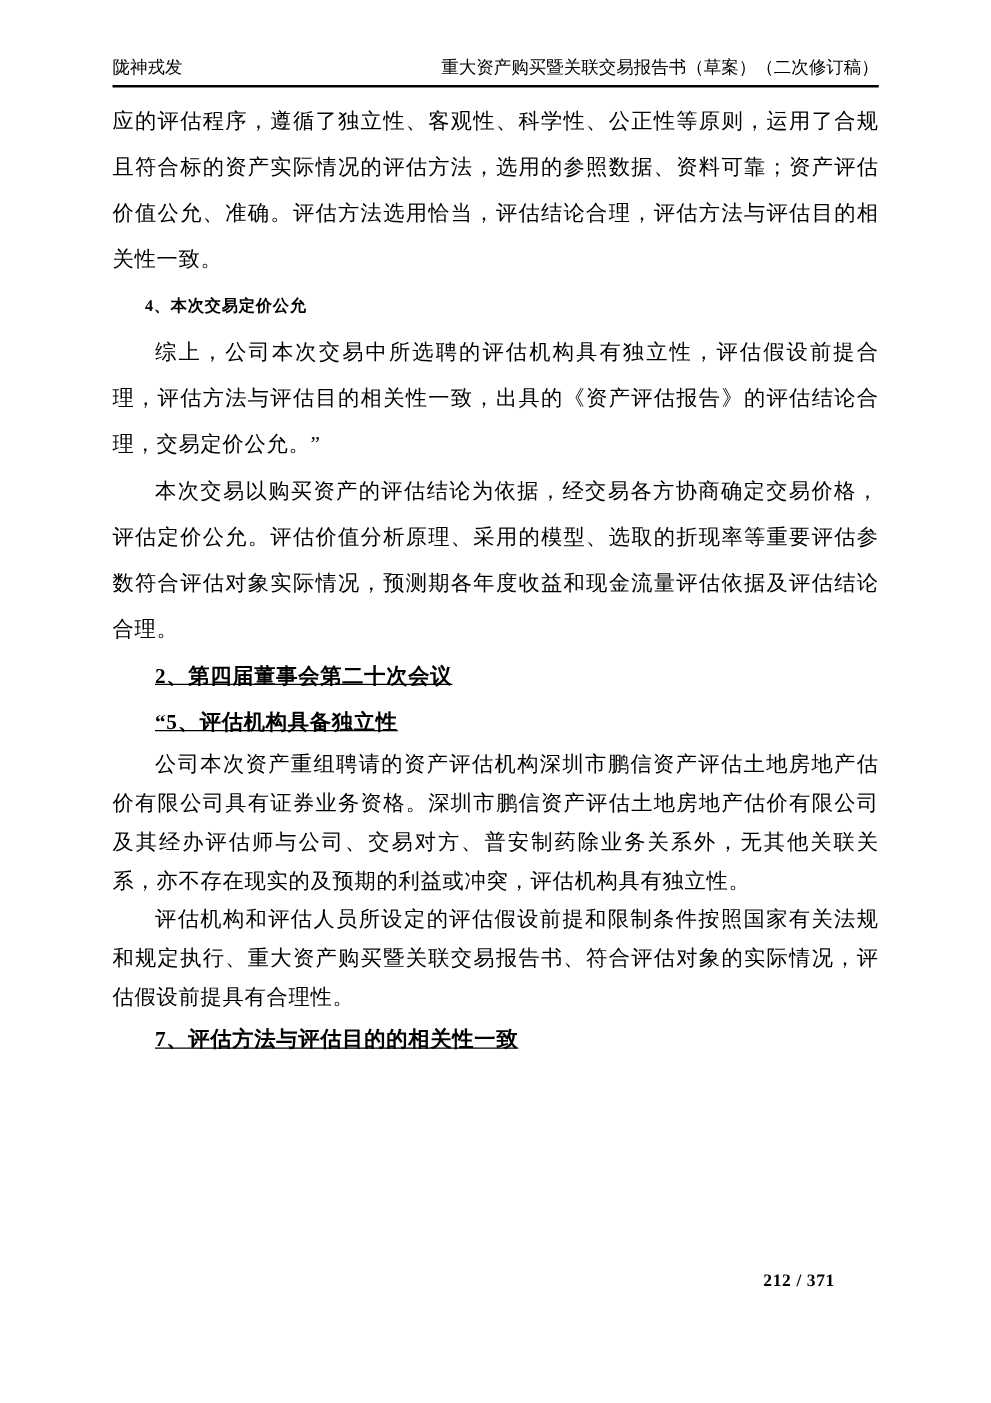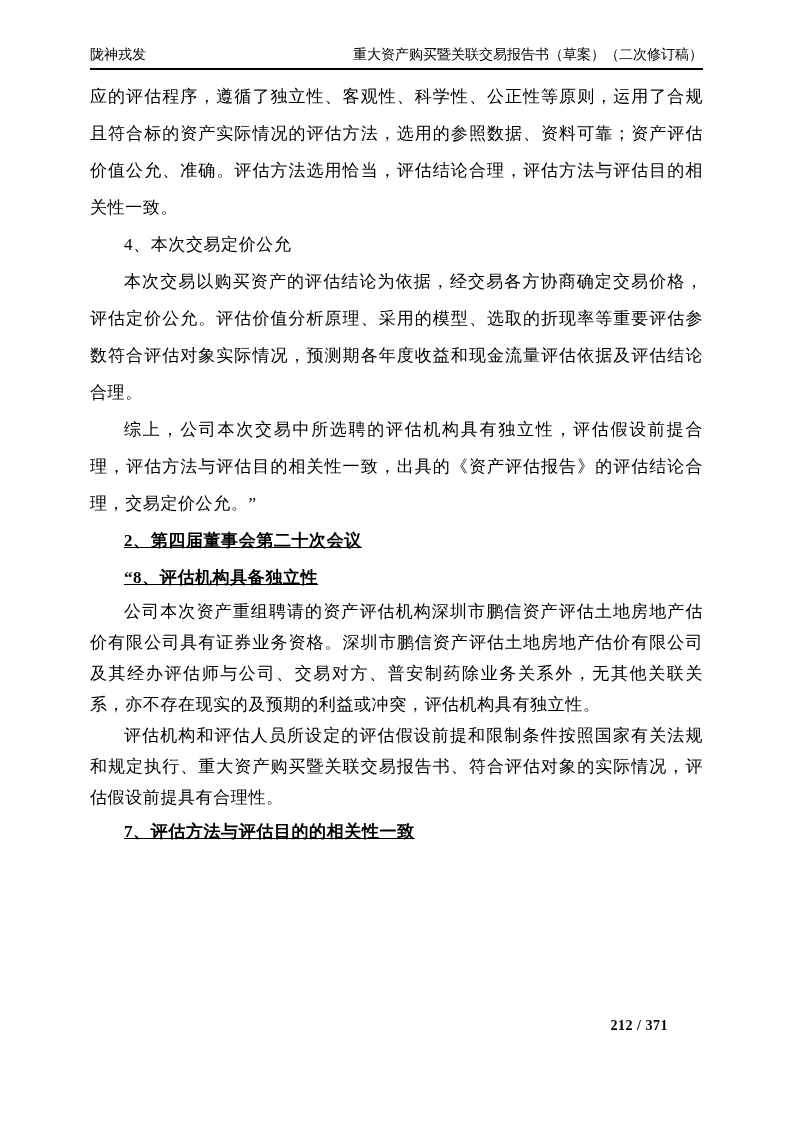--- a/index.html
+++ b/index.html
@@ -33,25 +33,25 @@
   .doc-body p { margin: 0; }
   p.body {
     font-size: 17px;
     line-height: 37px;
     letter-spacing: 0.6px;
     text-align: justify;
     text-indent: 2em;
   }
   p.body.noindent { text-indent: 0; }
   p.heading {
-    font-size: 17px;
+    font-size: 13px;
     line-height: 37px;
     letter-spacing: 0.6px;
     text-indent: 2em;
-    font-weight: 400;
+    font-weight: 700;
   }
   p.bold-heading {
     font-size: 17px;
     line-height: 37px;
     letter-spacing: 0.6px;
     text-indent: 2em;
     font-weight: 700;
     text-decoration: underline;
   }
   p.bold-body {
@@ -76,23 +76,23 @@
 
 <div class="page">
   <div class="content">
     <div class="page-header">
       <span>陇神戎发</span>
       <span>重大资产购买暨关联交易报告书（草案）（二次修订稿）</span>
     </div>
     <div class="doc-body">
         <p class="body noindent">应的评估程序，遵循了独立性、客观性、科学性、公正性等原则，运用了合规且符合标的资产实际情况的评估方法，选用的参照数据、资料可靠；资产评估价值公允、准确。评估方法选用恰当，评估结论合理，评估方法与评估目的相关性一致。</p>
         <p class="heading">4、本次交易定价公允</p>
+        <p class="body">综上，公司本次交易中所选聘的评估机构具有独立性，评估假设前提合理，评估方法与评估目的相关性一致，出具的《资产评估报告》的评估结论合理，交易定价公允。”</p>
         <p class="body">本次交易以购买资产的评估结论为依据，经交易各方协商确定交易价格，评估定价公允。评估价值分析原理、采用的模型、选取的折现率等重要评估参数符合评估对象实际情况，预测期各年度收益和现金流量评估依据及评估结论合理。</p>
-        <p class="body">综上，公司本次交易中所选聘的评估机构具有独立性，评估假设前提合理，评估方法与评估目的相关性一致，出具的《资产评估报告》的评估结论合理，交易定价公允。”</p>
         <p class="bold-heading">2、第四届董事会第二十次会议</p>
-        <p class="bold-heading">“8、评估机构具备独立性</p>
+        <p class="bold-heading">“5、评估机构具备独立性</p>
         <p class="bold-body">公司本次资产重组聘请的资产评估机构深圳市鹏信资产评估土地房地产估价有限公司具有证券业务资格。深圳市鹏信资产评估土地房地产估价有限公司及其经办评估师与公司、交易对方、普安制药除业务关系外，无其他关联关系，亦不存在现实的及预期的利益或冲突，评估机构具有独立性。</p>
         <p class="bold-body">评估机构和评估人员所设定的评估假设前提和限制条件按照国家有关法规和规定执行、重大资产购买暨关联交易报告书、符合评估对象的实际情况，评估假设前提具有合理性。</p>
         <p class="bold-heading">7、评估方法与评估目的的相关性一致</p>
       </div>
   </div>
   <div class="page-footer">212 / 371</div>
 </div>
 
 </body></html>

